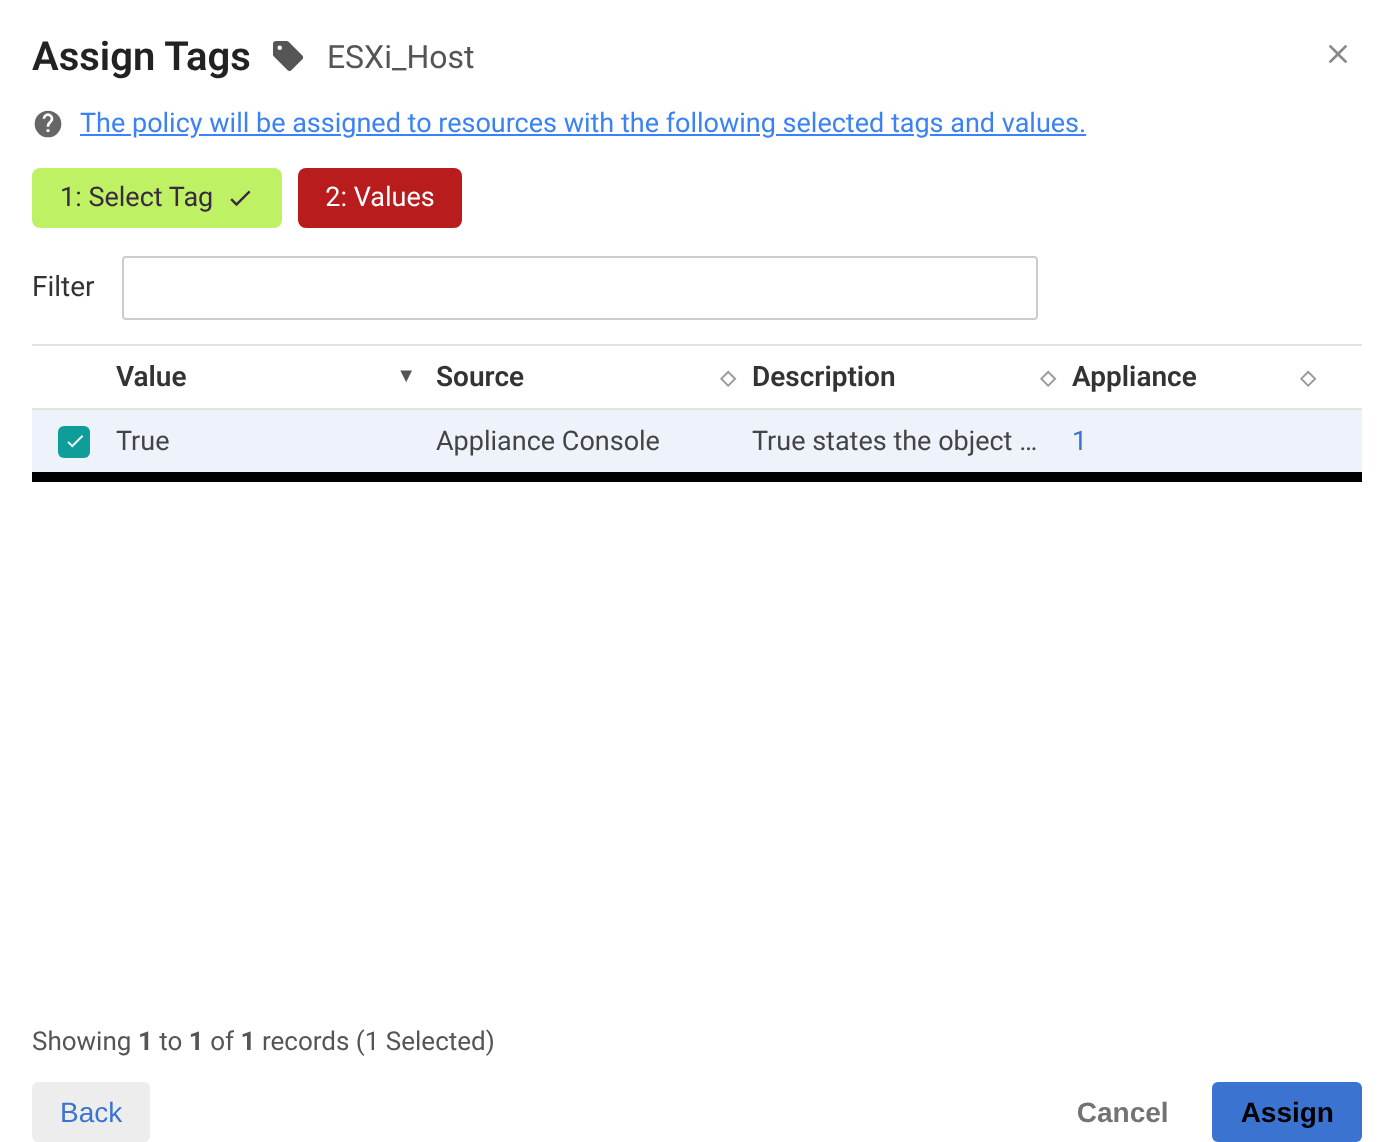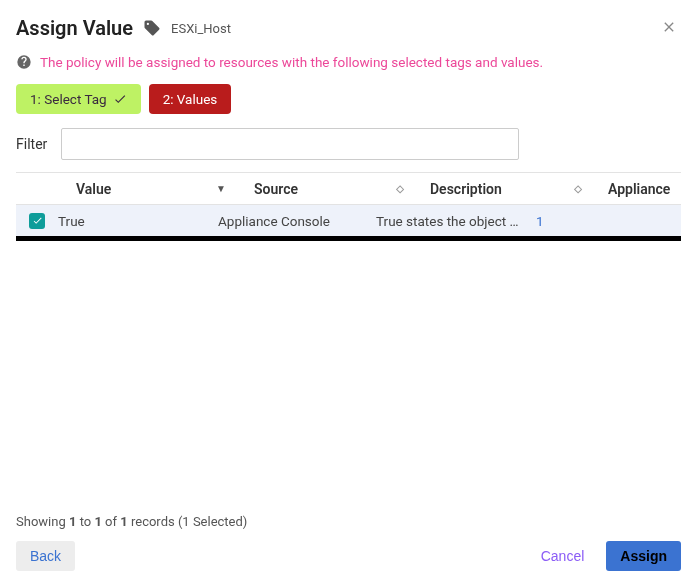--- a/index.html
+++ b/index.html
@@ -29,38 +29,39 @@
   .title {
     font-size: 20px;
     font-weight: 600;
     color: #222;
   }
   .tag-icon {
     width: 18px; height: 18px;
     fill: #555;
   }
   .tag-name {
-    font-size: 13px;
+    font-size: 16px;
     color: #555;
   }
   .close-btn {
     margin-left: auto;
     cursor: pointer;
     color: #888;
     font-size: 20px;
     line-height: 1;
     padding: 4px;
   }
   .hint-row {
     display: flex;
     align-items: center;
     gap: 8px;
     margin: 6px 0 14px 0;
     font-size: 13.5px;
-    color: #ec4899;
+    color: #3b82f6;
+    text-decoration: underline;
   }
   .help-icon {
     width: 16px; height: 16px;
     fill: #666;
     flex-shrink: 0;
   }
   .steps {
     display: flex;
     gap: 8px;
     margin-bottom: 14px;
@@ -109,21 +110,20 @@
   }
   .thead, .trow {
     display: grid;
     grid-template-columns: 42px 160px 158px 160px 130px;
     align-items: center;
   }
   .thead {
     height: 32px;
     border-bottom: 1px solid #e3e3e3;
     background: #fff;
-    gap: 18px;
   }
   .th {
     font-size: 14px;
     font-weight: 600;
     color: #333;
     display: flex;
     align-items: center;
     justify-content: space-between;
     padding-right: 10px;
   }
@@ -176,37 +176,38 @@
     border-radius: 3px;
     cursor: pointer;
     border: none;
   }
   .btn-back {
     background: #ededed;
     color: #3b73d1;
   }
   .btn-cancel {
     background: transparent;
-    color: #8b5cf6;
+    color: #737373;
     margin-left: auto;
+    font-weight: bold;
   }
   .btn-assign {
     background: #3b73d1;
     color: #000000;
     font-weight: 600;
     margin-left: 8px;
   }
 </style>
 </head>
 <body>
 
 <div class="dialog">
 
   <div class="header-row">
-    <span class="title">Assign Value</span>
+    <span class="title">Assign Tags</span>
     <svg class="tag-icon" viewBox="0 0 24 24">
         <path d="M21.41 11.58l-9-9A2 2 0 0011 2H4a2 2 0 00-2 2v7a2 2 0 00.59 1.41l9 9a2 2 0 002.82 0l7-7a2 2 0 000-2.83zM6.5 8A1.5 1.5 0 118 6.5 1.5 1.5 0 016.5 8z"></path>
       </svg>
     <span class="tag-name">ESXi_Host</span>
     <span class="close-btn">
       <svg width="16" height="16" viewBox="0 0 24 24" fill="currentColor">
           <path d="M19 6.41L17.59 5 12 10.59 6.41 5 5 6.41 10.59 12 5 17.59 6.41 19 12 13.41 17.59 19 19 17.59 13.41 12z"></path>
         </svg>
     </span>
   </div>

